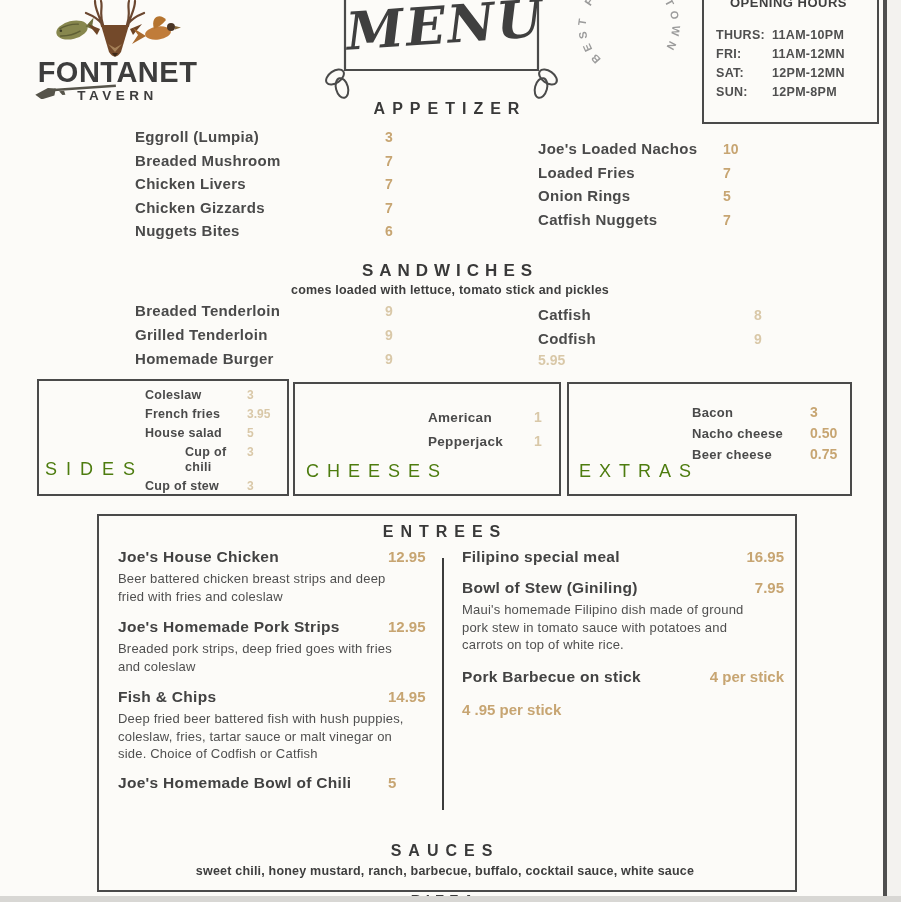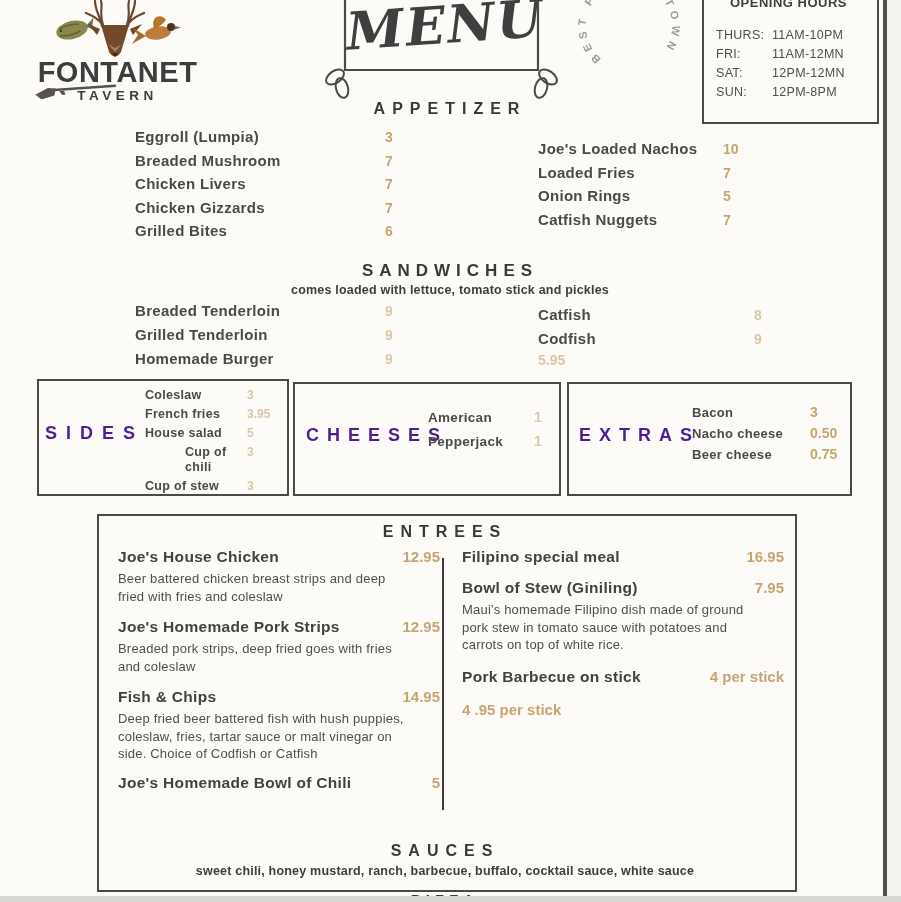--- a/index.html
+++ b/index.html
@@ -9,35 +9,35 @@
   .ctr{text-align:center;}
   
   .mrow{display:flex;align-items:baseline;}
   .mname{flex:1;font-weight:700;color:#4a4a4a;font-size:15px;letter-spacing:.3px;line-height:19px;}
   .mprice{font-weight:700;color:#c7a572;font-size:14px;text-align:left;}
   .price-lt{color:#d9c8a8;}
   .gap45{margin-bottom:4.5px;}
   .gap5{margin-bottom:5px;}
   
   .box{border:2px solid #4a4a4a;background:transparent;}
-  .box-title{font-weight:700;color:#4c1d95;font-size:18px;}
+  .box-title{font-weight:400;color:#4d7c0f;font-size:18px;margin-top:36px;}
   .srow .mname{font-size:12.5px;line-height:15px;}
   .srow .mprice{font-size:12px;}
   .crow .mname{font-size:13.5px;line-height:16px;}
   .xrow .mname{font-size:13px;line-height:16px;}
   
-  .hrow{display:flex;font-size:12.5px;font-weight:400;color:#4f4f4f;margin-bottom:5px;letter-spacing:.3px;}
+  .hrow{display:flex;font-size:12.5px;font-weight:700;color:#4f4f4f;margin-bottom:5px;letter-spacing:.3px;}
   .hday{width:56px;}
   
   .ent-item{margin-bottom:11px;}
   .ent-nrow{display:flex;align-items:baseline;}
   .ent-nrow.bottom{align-items:flex-end;}
   .ent-name{flex:1;font-size:15.5px;font-weight:700;color:#424242;letter-spacing:.3px;line-height:21px;}
   .ent-name.narrow{max-width:185px;}
-  .ent-price{width:52px;font-weight:700;color:#c7a572;font-size:15px;text-align:right;}
+  .ent-price{width:52px;font-weight:700;color:#c7a572;font-size:15px;}
   .ent-price.r{width:auto;min-width:60px;text-align:right;white-space:nowrap;}
   .ent-desc{font-size:13px;color:#4f4f4f;line-height:1.35;margin-top:3px;letter-spacing:.2px;max-width:300px;}
   
   #menu-title{font-family:"DejaVu Serif","Liberation Serif",serif;font-style:italic;font-weight:700;
               font-size:52px;color:#3f3f3f;transform:rotate(-4deg);letter-spacing:2px;}
   #brand-name{font-size:29px;font-weight:700;letter-spacing:.5px;color:#3d3d3d;}
   #brand-tagline{font-size:13.5px;font-weight:700;letter-spacing:4.5px;color:#3d3d3d;}
   #appetizer-title,#sandwiches-title,#entrees-title,#sauces-title{font-size:16px;letter-spacing:7px;font-weight:700;color:#393939;}
   #sandwiches-title{font-size:17px;letter-spacing:6px;}
   .subnote{font-size:12.5px;font-weight:700;color:#3e3e3e;letter-spacing:.2px;}
@@ -137,21 +137,21 @@
     </div>
     <div class="mrow gap45">
       <span class="mname">Chicken Livers</span>
       <span class="mprice" style="width:25px;">7</span>
     </div>
     <div class="mrow gap45">
       <span class="mname">Chicken Gizzards</span>
       <span class="mprice" style="width:25px;">7</span>
     </div>
     <div class="mrow gap45">
-      <span class="mname">Grilled Bites</span>
+      <span class="mname">Nuggets Bites</span>
       <span class="mprice" style="width:25px;">6</span>
     </div>
   </div>
 
   <div class="abs" style="left:538px;top:139px;width:215px;">
     <div class="mrow gap45">
       <span class="mname">Joe's Loaded Nachos</span>
       <span class="mprice" style="width:30px;">10</span>
     </div>
     <div class="mrow gap45">

